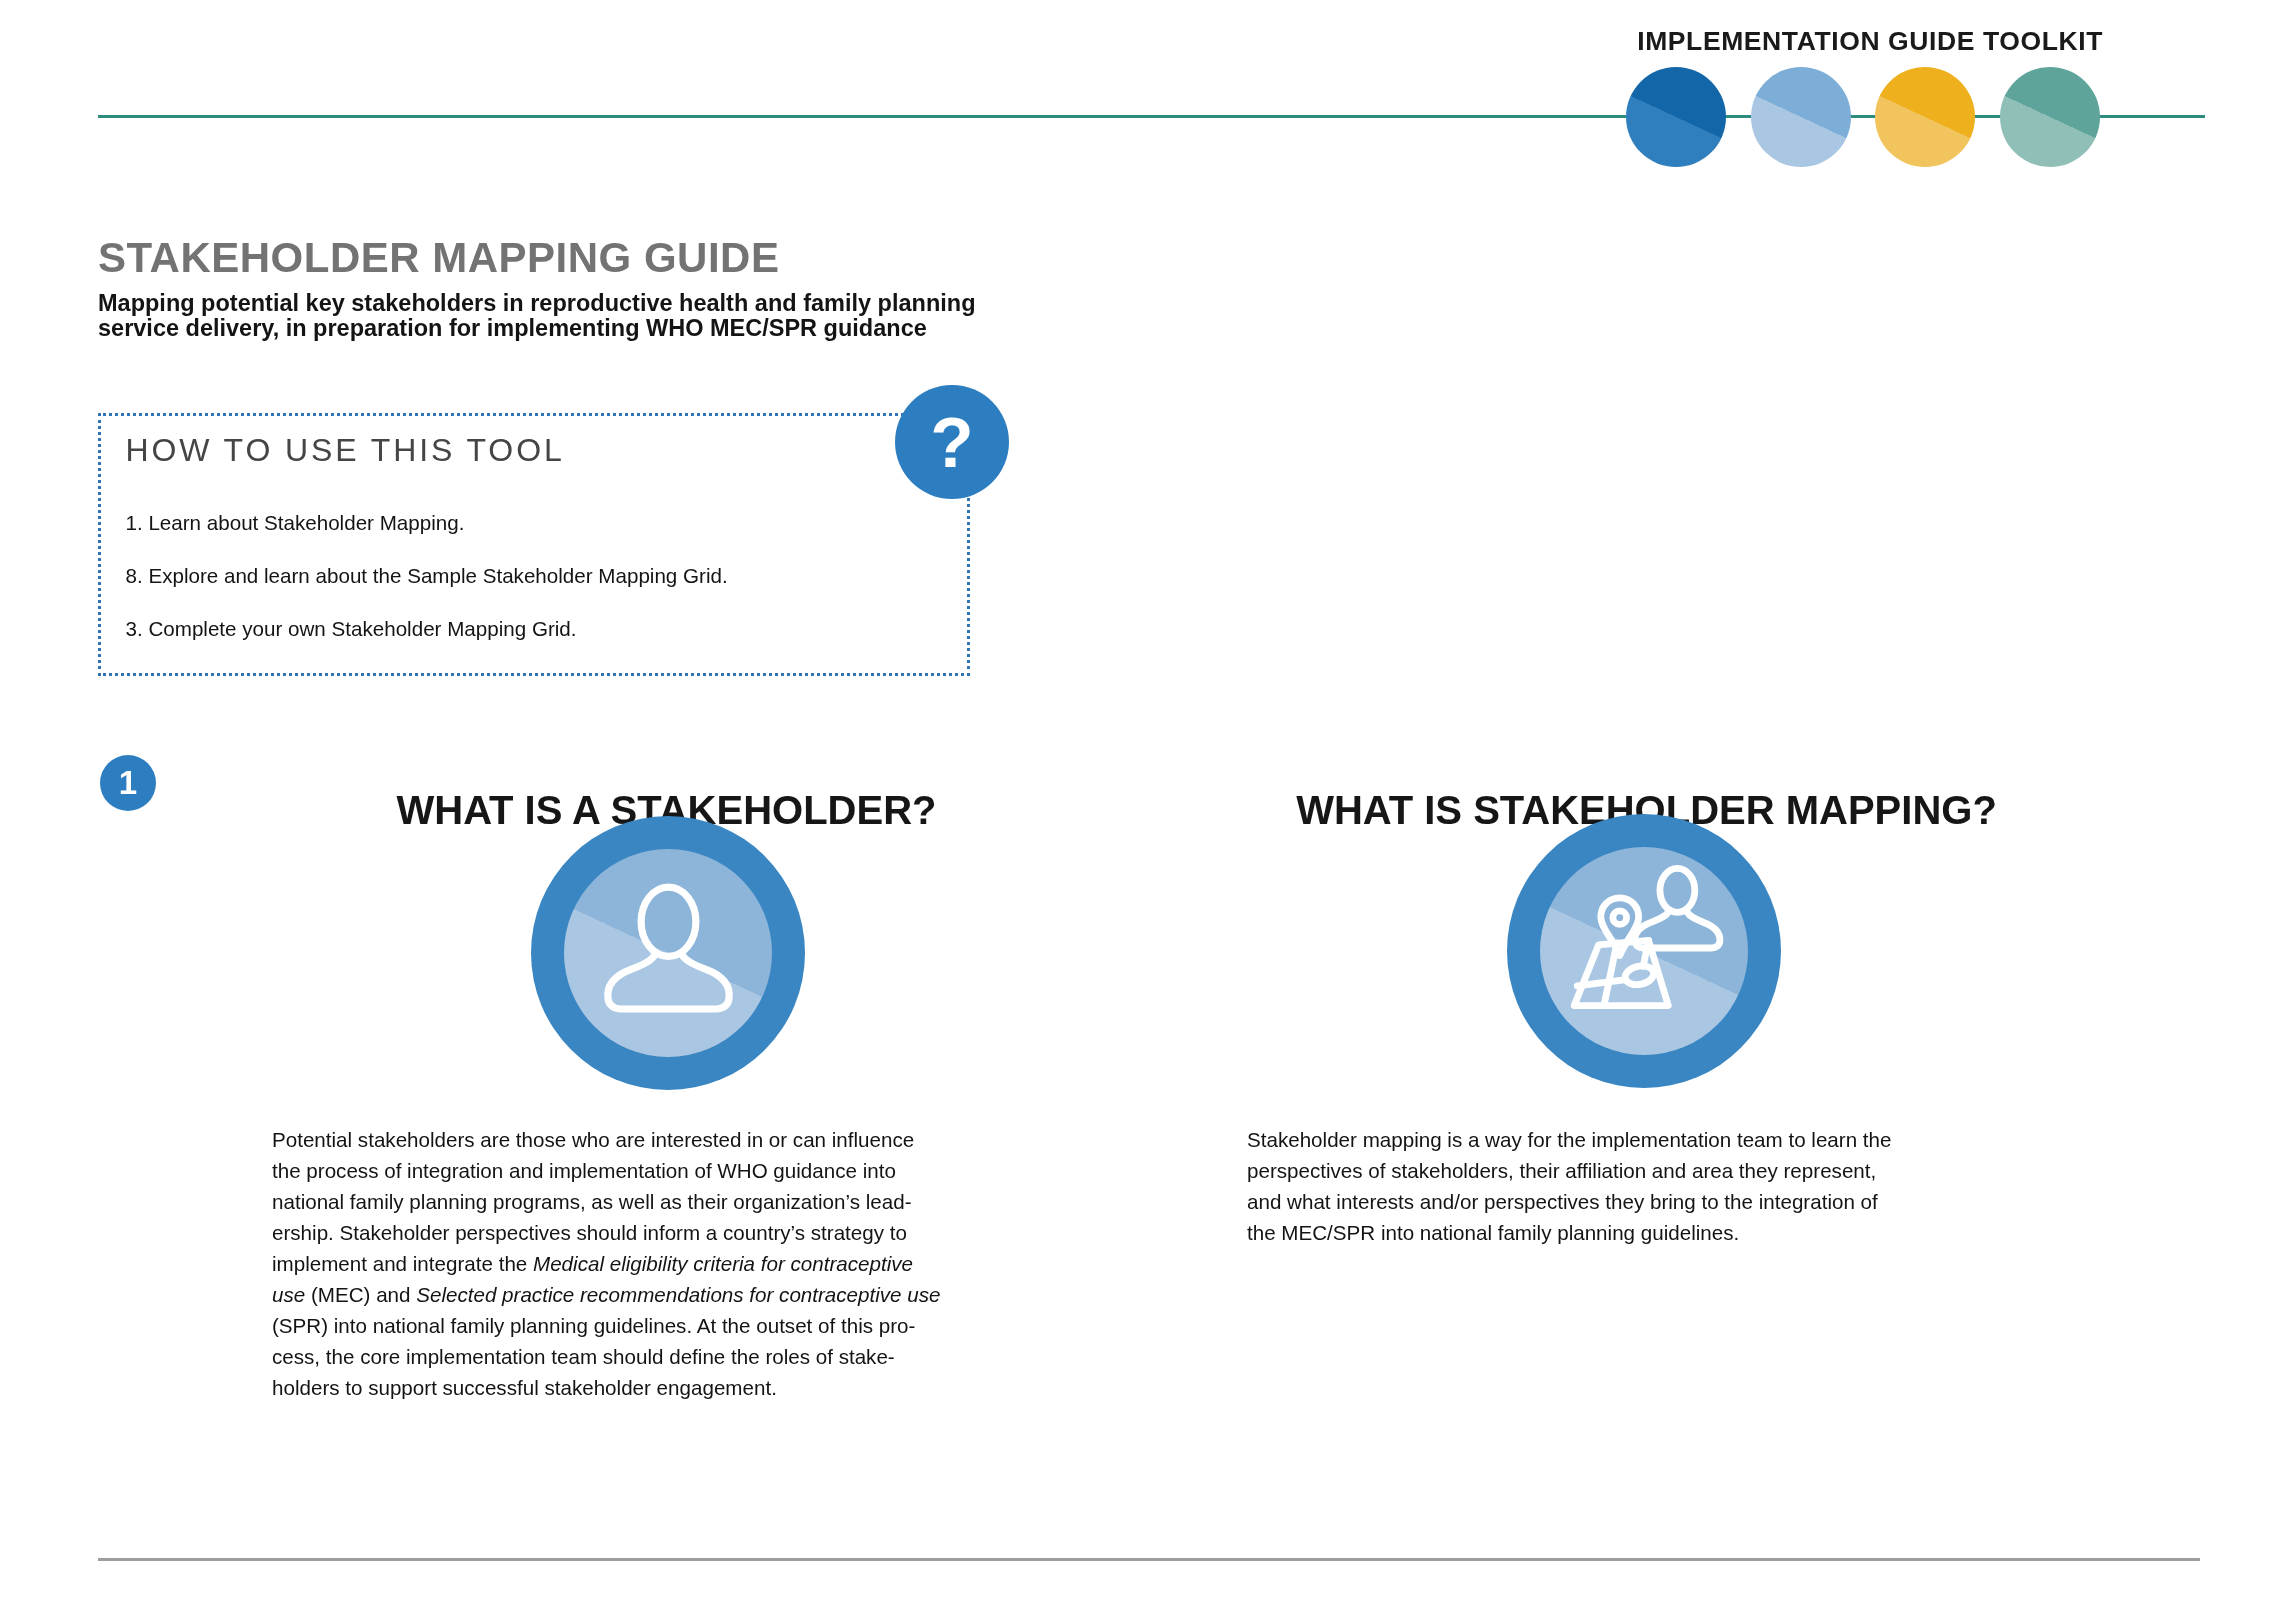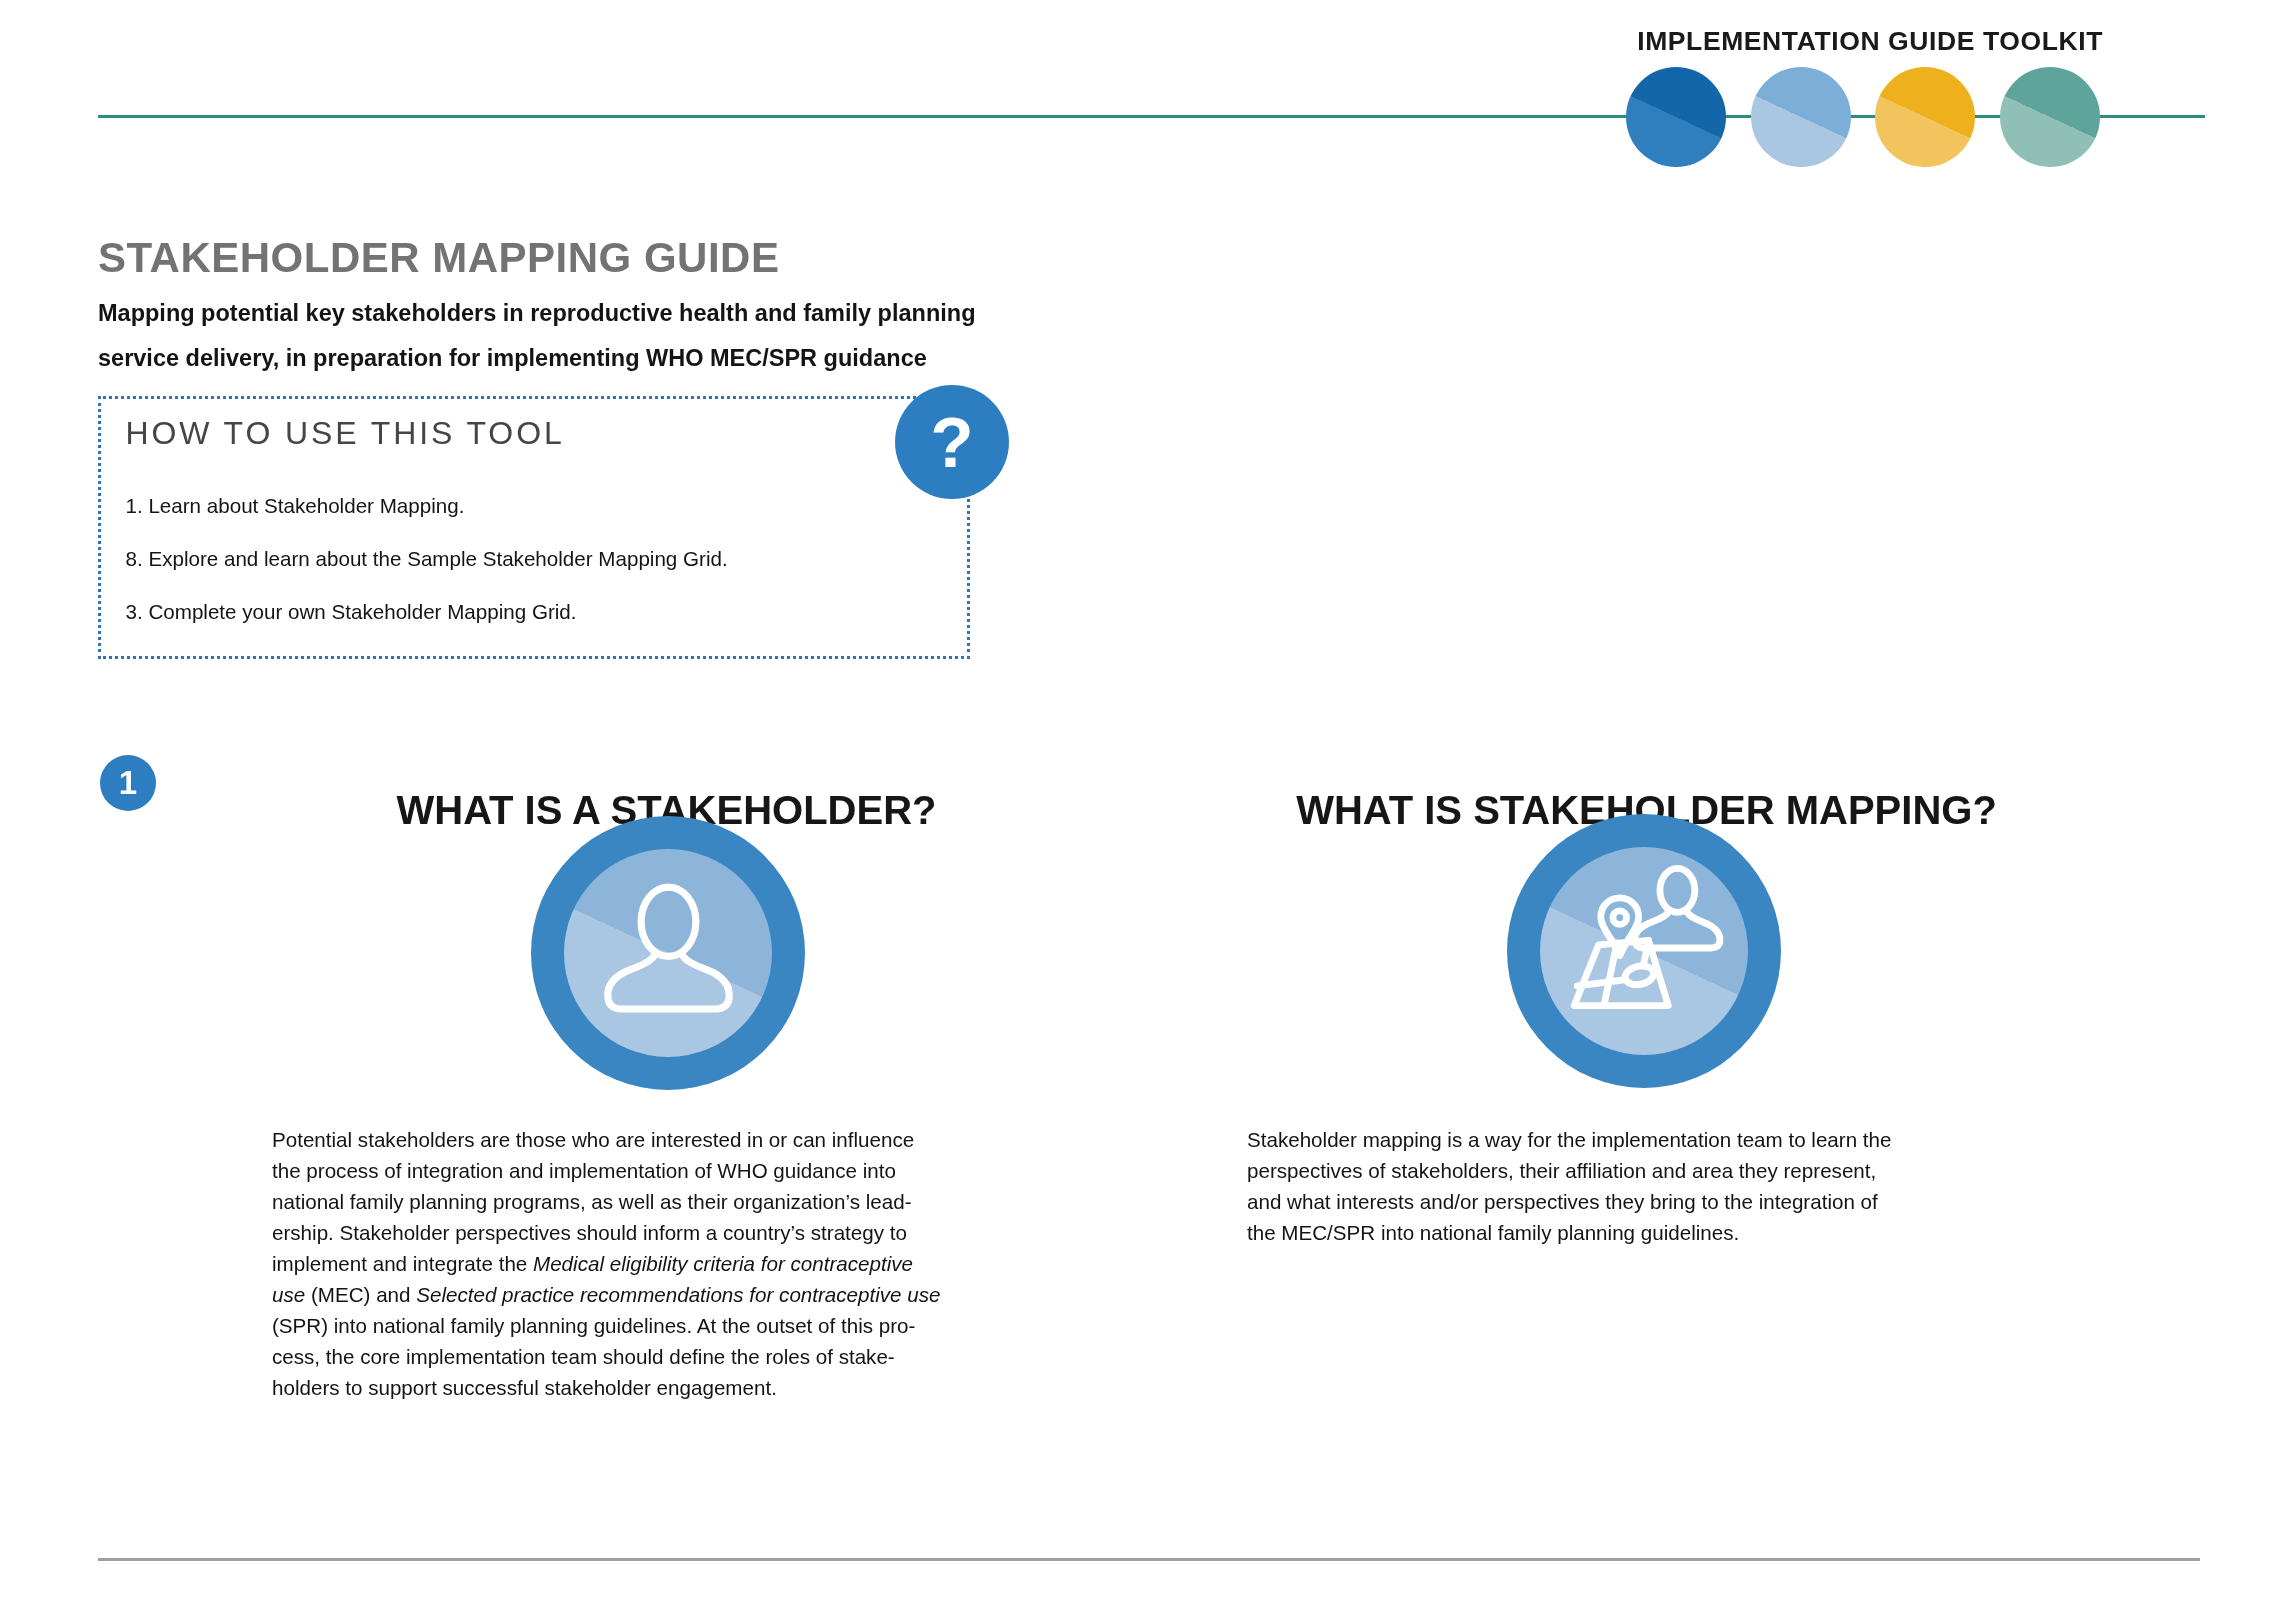--- a/index.html
+++ b/index.html
@@ -20,25 +20,25 @@
     position:absolute; top:67px; width:100px; height:100px; border-radius:50%; z-index:2;
   }
   .hc1 { left:1626px; } .hc2 { left:1751px; } .hc3 { left:1875px; } .hc4 { left:2000px; }
   
   .doc-title {
     position:absolute; left:98px; top:223px; font-size:42px; font-weight:700;
     letter-spacing:0.5px; color:#737373;margin-top:11px;
   }
   .doc-subtitle {
     position:absolute; left:98px; top:291px; width:1176px; font-size:23.5px;
-    font-weight:700; line-height:45px; color:#141414; white-space:pre-line;
+    font-weight:700; line-height:25px; color:#141414; white-space:pre-line;
   }
   
   .howto-box {
-    position:absolute; left:98px; top:396px; width:872px; height:263px;
+    position:absolute; left:98px; top:413px; width:872px; height:263px;
     border:3.9px dotted #2f74b5; box-sizing:border-box;
   }
   .howto-heading {
     position:absolute; left:24.5px; top:15.7px; font-size:32px; font-weight:400;
     letter-spacing:2.9px; color:#454545;
   }
   .howto-items { position:absolute; left:24.5px; top:94px; list-style:none; margin:0; padding:0; }
   .howto-items li { font-size:20.6px; line-height:25.5px; margin-bottom:27.4px; color:#141414; }
   .question-circle {
     position:absolute; left:895px; top:385px; width:114px; height:114px; border-radius:50%;

